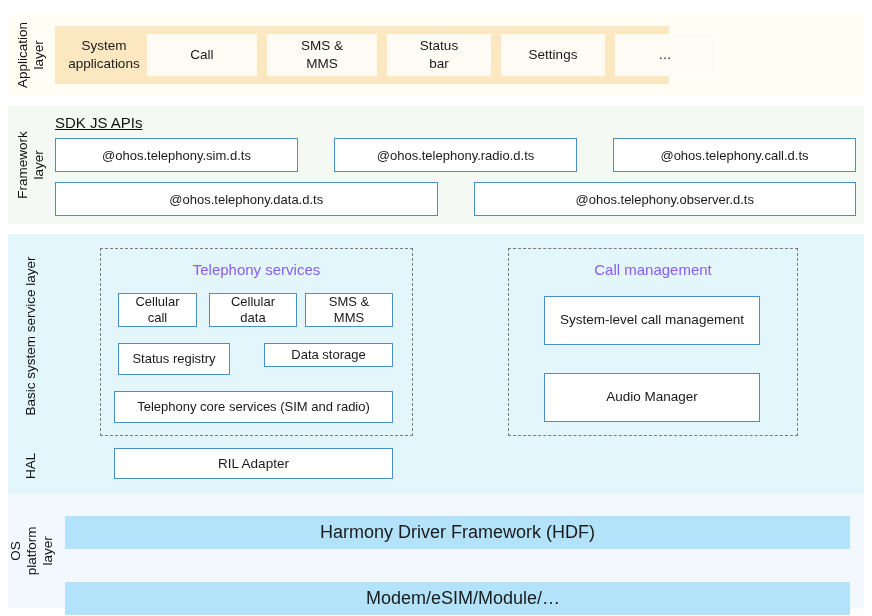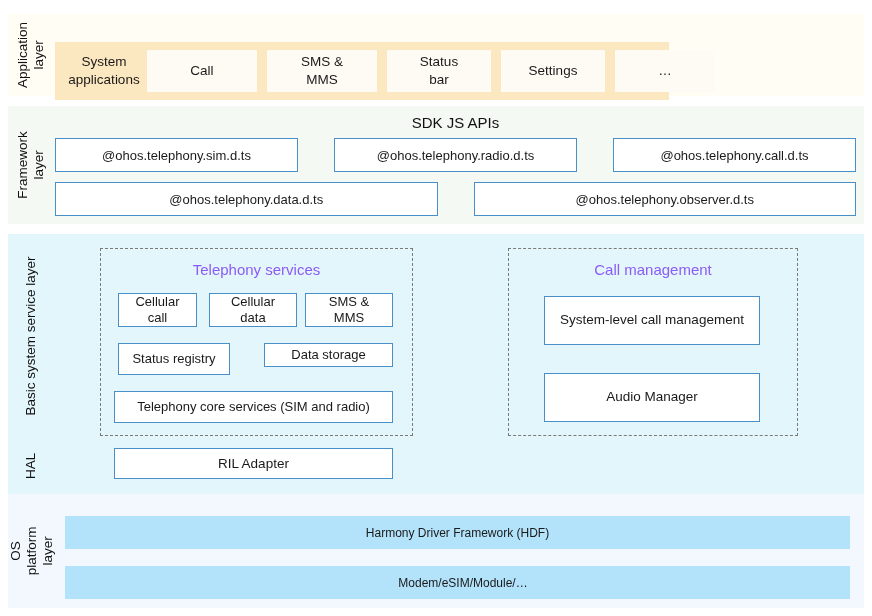--- a/index.html
+++ b/index.html
@@ -50,21 +50,21 @@
 
   
   .band-app {
     top: 14px;
     height: 82px;
     background: #fffdf4;
   }
   .app-row {
     position: absolute;
     left: 47px;
-    top: 28px;
+    top: 12px;
     height: 68px;
     right: 8px;
   }
   .app-main {
     position: absolute;
     left: 0;
     top: 0;
     width: 614px;
     height: 58px;
     background: #fce8c0;
@@ -117,23 +117,23 @@
   .band-fw {
     top: 106px;
     height: 118px;
     background: #f4f9f3;
   }
   .fw-title {
     position: absolute;
     left: 47px;
     right: 8px;
     top: 8px;
-    text-align: center;
     font-size: 15px;
     color: #111;
+    text-decoration: underline;
   }
   .fw-grid {
     position: absolute;
     left: 47px;
     right: 8px;
     top: 32px;
   }
   .fw-row {
     display: flex;
     gap: 36px;
@@ -224,25 +224,25 @@
   }
   .os-bar {
     position: absolute;
     left: 57px;
     width: 785px;
     height: 33px;
     background: #b2e3fa;
     display: flex;
     align-items: center;
     justify-content: center;
-    font-size: 12px;
+    font-size: 18px;
     box-sizing: border-box;
   }
   .os-bar-1 { top: 22px; }
-  .os-bar-2 { top: 72px; padding-left: 11px; }
+  .os-bar-2 { top: 88px; padding-left: 11px; }
 </style>
 </head>
 <body>
 
 <div id="diagram">
 
   <div class="band band-app">
     <div class="band-label">
       <span style="white-space: pre-line;">Application
 layer</span>

